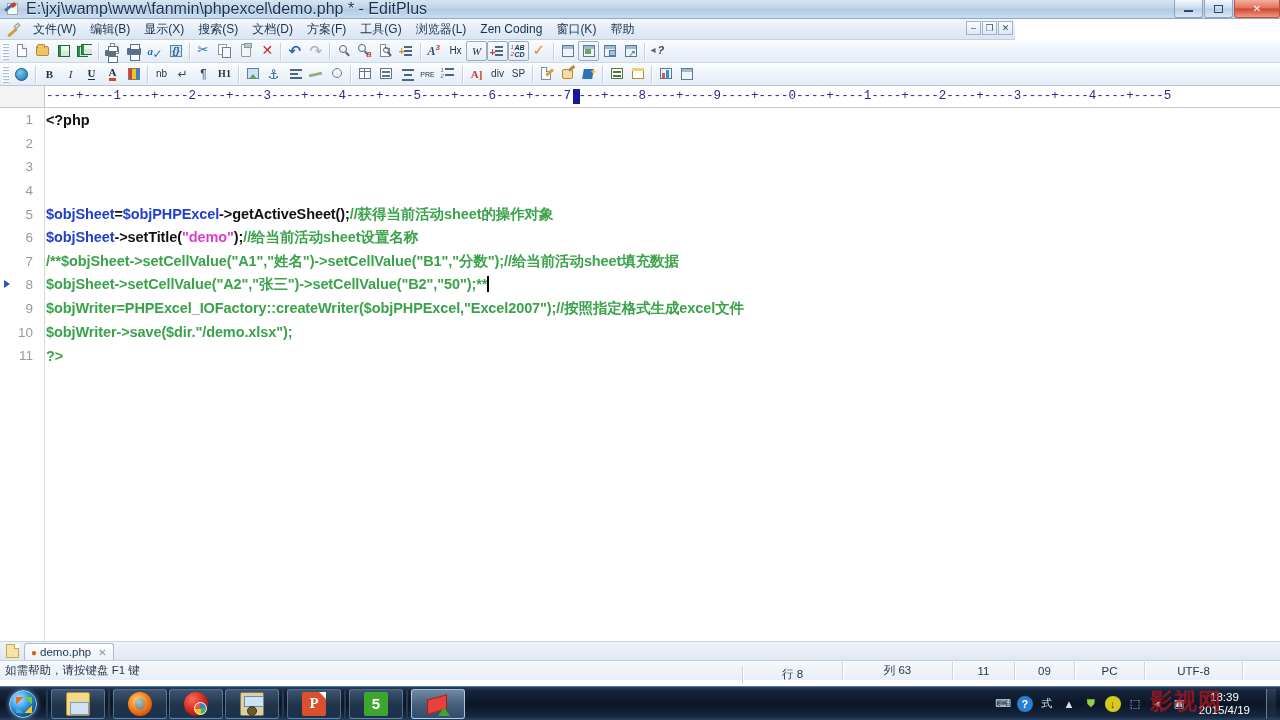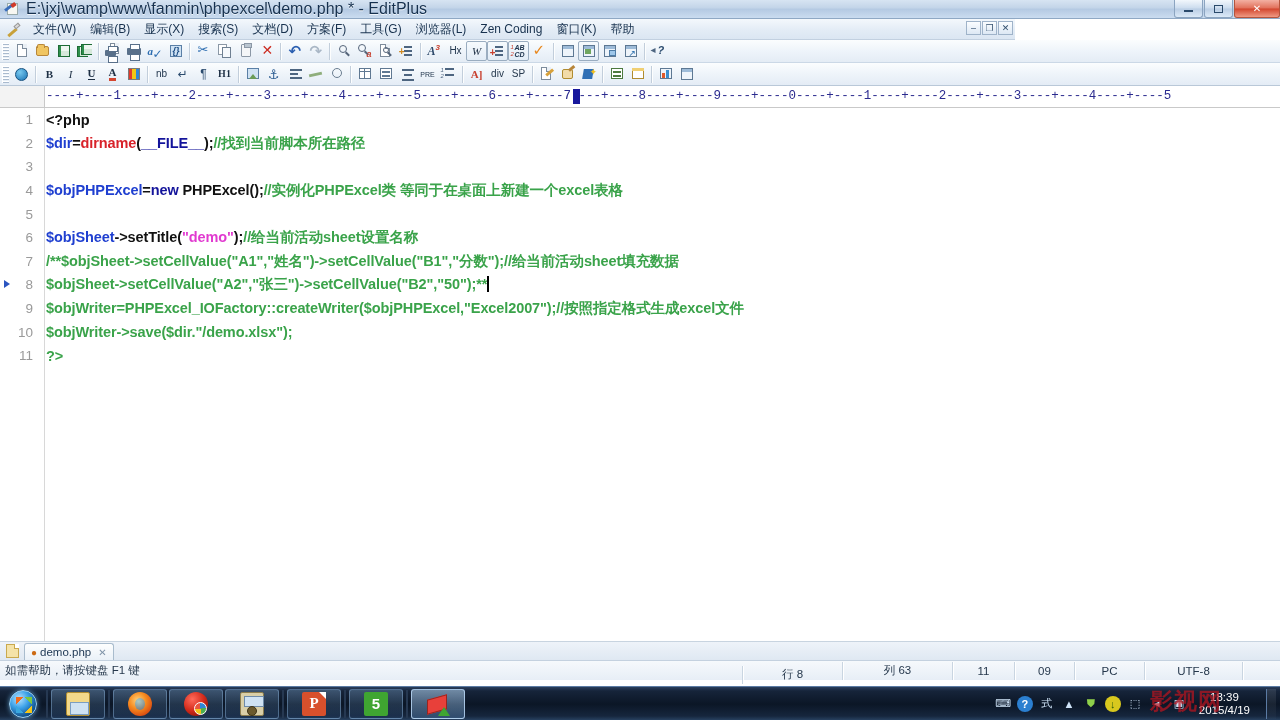--- a/index.html
+++ b/index.html
@@ -600,31 +600,30 @@
 
   <div class="editor">
     <div class="gutter-col"></div>
     <div class="code-area" id="code-area">
         <div class="code-line">
           <span class="lnum">1</span>
           <span class="ltext"><span class="c-pln">&lt;?php</span></span>
         </div>
         <div class="code-line">
           <span class="lnum">2</span>
-          <span class="ltext"><span class="c-var">$dir</span><span class="c-op">=</span><span class="c-fun">dirname</span><span class="c-op">(</span><span class="c-kw">__FILE__</span><span class="c-op">);</span><span class="c-com">//找到当前脚本所在路径</span></span>
         </div>
         <div class="code-line">
           <span class="lnum">3</span>
         </div>
         <div class="code-line">
           <span class="lnum">4</span>
-          <span class="ltext"><span class="c-var">$objPHPExcel</span><span class="c-op">=</span><span class="c-kw">new </span><span class="c-pln">PHPExcel();</span><span class="c-com">//实例化PHPExcel类 等同于在桌面上新建一个excel表格</span></span>
         </div>
         <div class="code-line">
           <span class="lnum">5</span>
+          <span class="ltext"><span class="c-var">$objSheet</span><span class="c-op">=</span><span class="c-var">$objPHPExcel</span><span class="c-op">-&gt;</span><span class="c-pln">getActiveSheet();</span><span class="c-com">//获得当前活动sheet的操作对象</span></span>
         </div>
         <div class="code-line">
           <span class="lnum">6</span>
           <span class="ltext"><span class="c-var">$objSheet</span><span class="c-op">-&gt;</span><span class="c-pln">setTitle(</span><span class="c-str">"demo"</span><span class="c-pln">);</span><span class="c-com">//给当前活动sheet设置名称</span></span>
         </div>
         <div class="code-line">
           <span class="lnum">7</span>
           <span class="ltext"><span class="c-com">/**$objSheet-&gt;setCellValue("A1","姓名")-&gt;setCellValue("B1","分数");//给当前活动sheet填充数据</span></span>
         </div>
         <div class="code-line">

